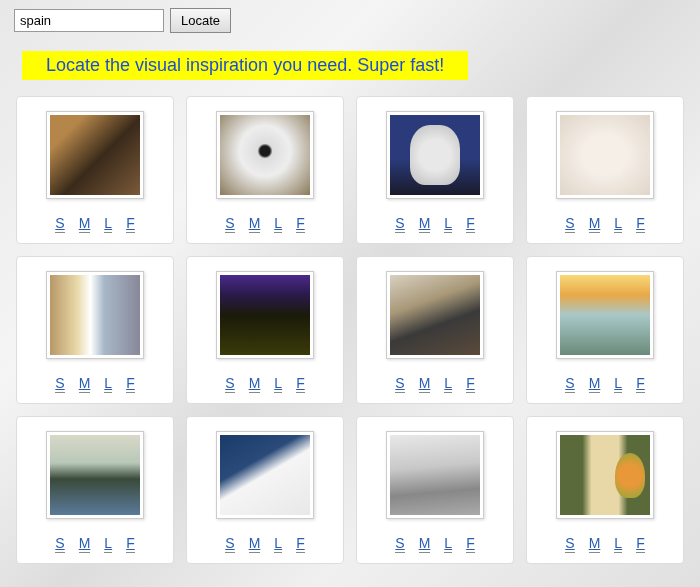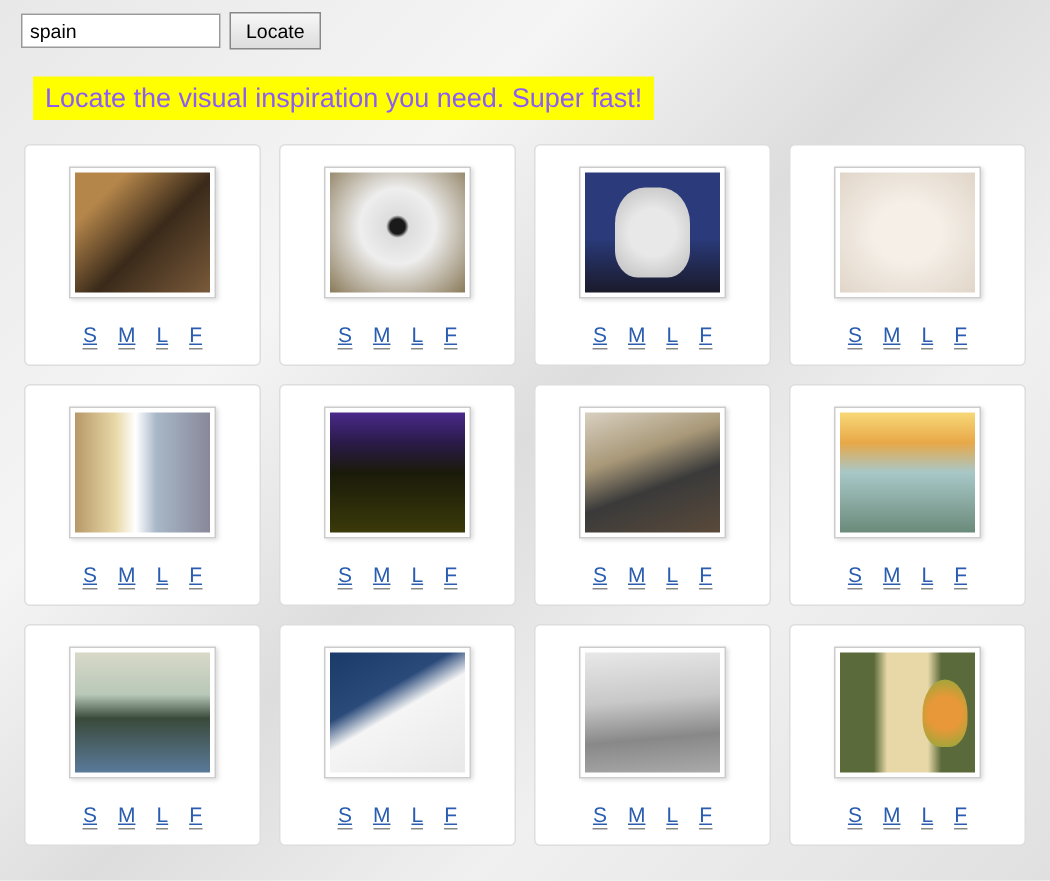--- a/index.html
+++ b/index.html
@@ -14,41 +14,41 @@
   }
   .bg-blur {
     position: absolute;
     inset: 0;
     background: linear-gradient(135deg, #e8e8e8 0%, #f5f5f5 30%, #ddd 50%, #f0f0f0 70%, #e0e0e0 100%);
     z-index: 0;
   }
   .content { position: relative; z-index: 1; padding: 8px 14px; }
   .search-row { display: flex; gap: 6px; align-items: center; margin-bottom: 18px; }
   .search-input {
-    width: 133px;
+    width: 150px;
     height: 23px;
     border: 1px solid #999;
     padding: 2px 5px;
     font-size: 13px;
     background: #fff;
   }
   .search-btn {
     height: 25px;
     padding: 2px 10px;
     border: 1px solid #888;
     background: linear-gradient(#f7f7f7, #ddd);
     font-size: 13px;
     cursor: pointer;
   }
   .tagline {
     display: inline-block;
     background: #ffff00;
-    padding: 4px 8px;
+    padding: 4px 24px;
     font-size: 18px;
-    color: #8b5cf6;
+    color: #1d4ed8;
     margin-bottom: 16px;
     margin-left: 8px;
   }
   .grid {
     display: grid;
     grid-template-columns: repeat(4, 1fr);
     gap: 12px;
     padding: 0 2px;
   }
   .card {

